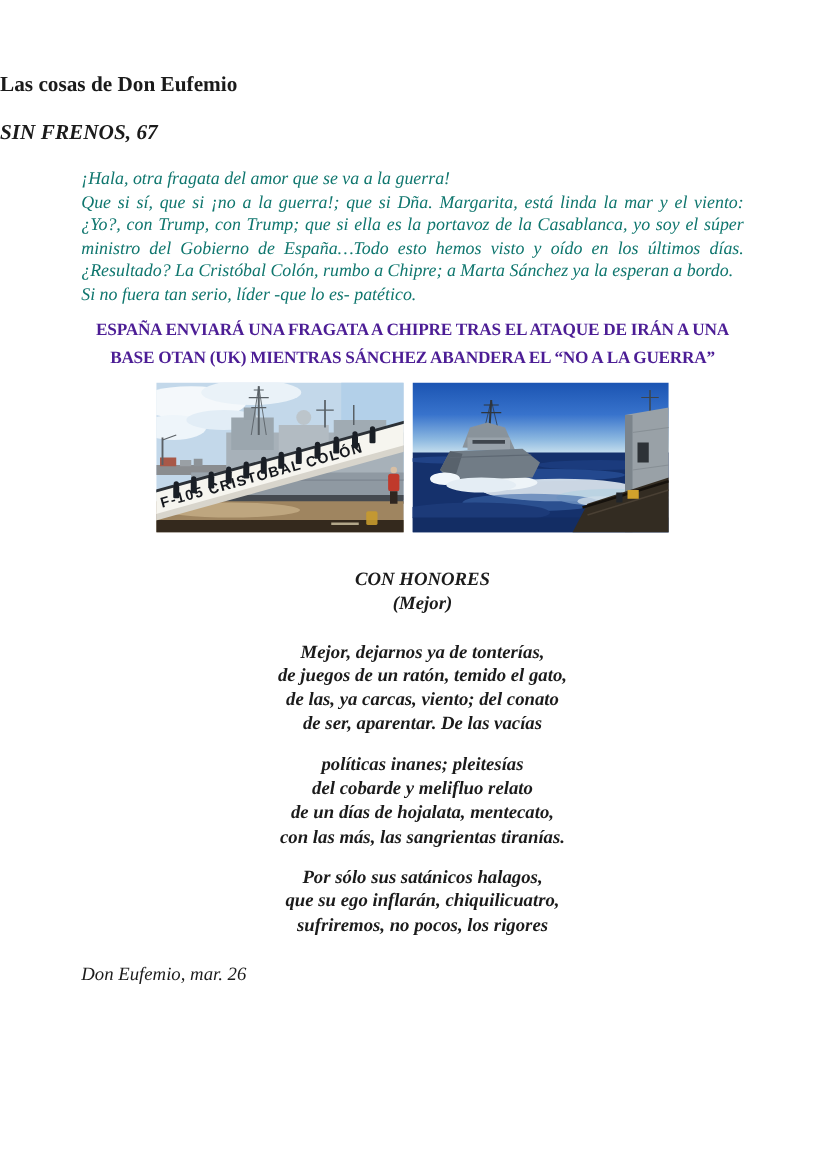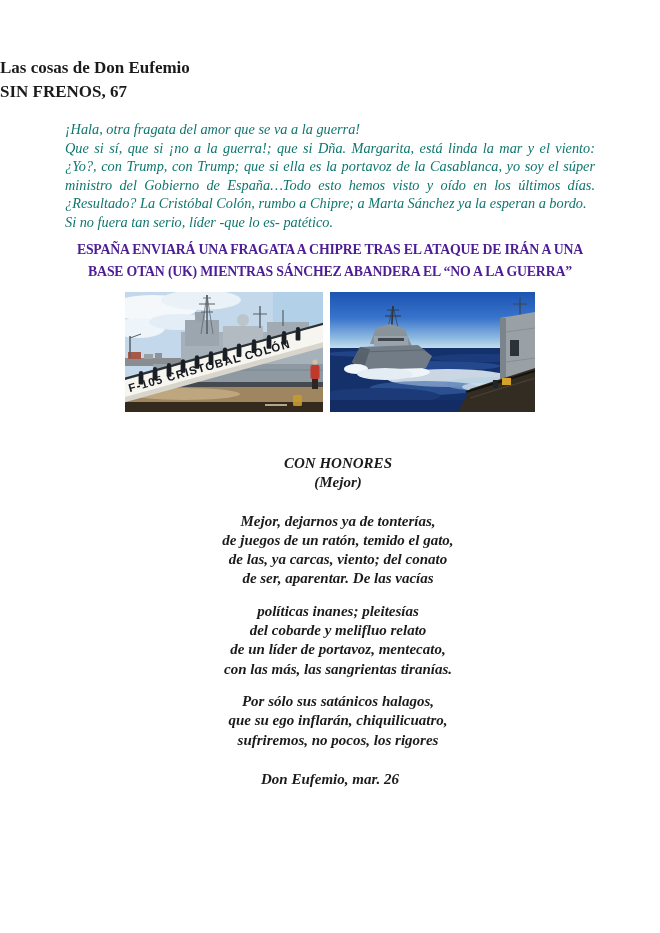--- a/index.html
+++ b/index.html
@@ -2,42 +2,42 @@
 <html lang="es"><head>
 <meta charset="utf-8">
 <style>
   html,body { margin:0; padding:0; background:#ffffff; }
   .page {
     position:relative; width:660px; height:933px; background:#ffffff;
     overflow:hidden; font-family:"Liberation Serif", serif; color:#1b1b1b;
   }
   .header { padding-top:58px; }
   .doc-title { font-size:17px; font-weight:bold; line-height:19px; }
-  .doc-series { font-size:17px; font-weight:bold; line-height:19px; margin-top:5px; }
+  .doc-series { font-size:17px; font-weight:bold; line-height:19px; margin-top:19px;font-style:italic; }
   .intro {
     width:530px; margin:19px auto 0 auto;
     font-style:italic; font-size:14.3px; line-height:18.5px; color:#0f766e;
   }
   .intro-body { text-align:justify; }
   .headline {
     margin-top:8px; text-align:center; font-weight:bold; color:#4c1d95;
     font-size:13.8px; line-height:22px; letter-spacing:-0.2px; white-space:pre-line;
   }
   .photos { margin-top:9px; display:flex; justify-content:center; gap:7px; }
   .photo { display:block; }
   .poem {
-    margin-top:42px; text-align:center;
+    margin-top:29px; text-align:center;
     font-weight:bold; font-style:italic; font-size:15px; line-height:19.3px;padding-left:16px;
   }
   .poem-head { white-space:pre-line; }
   .stanza { margin-top:13px; white-space:pre-line; }
   .stanza.first { margin-top:19px; }
   .signature {
-    width:530px; margin:21px auto 0 auto; text-align:center;
-    font-weight:bold; font-style:italic; font-size:15px;
+    width:530px; margin:21px auto 0 auto; text-align:left;
+    font-weight:normal; font-style:italic; font-size:15px;
   }
 </style>
 </head>
 <body>
 
 <div class="page">
 
   <div class="header">
     <div class="doc-title">Las cosas de Don Eufemio</div>
     <div class="doc-series">SIN FRENOS, 67</div>
@@ -195,21 +195,21 @@
 
   <div class="poem">
     <div class="poem-head">CON HONORES</div>
     <div class="poem-head">(Mejor)</div>
     <div class="stanza first">Mejor, dejarnos ya de tonterías,
 de juegos de un ratón, temido el gato,
 de las, ya carcas, viento; del conato
 de ser, aparentar. De las vacías</div>
     <div class="stanza">políticas inanes; pleitesías
 del cobarde y melifluo relato
-de un líder de portavoz, mentecato,
+de un días de hojalata, mentecato,
 con las más, las sangrientas tiranías.</div>
     <div class="stanza">Por sólo sus satánicos halagos,
 que su ego inflarán, chiquilicuatro,
 sufriremos, no pocos, los rigores</div>
   </div>
 
   <div class="signature">Don Eufemio, mar. 26</div>
 
 </div>
 

